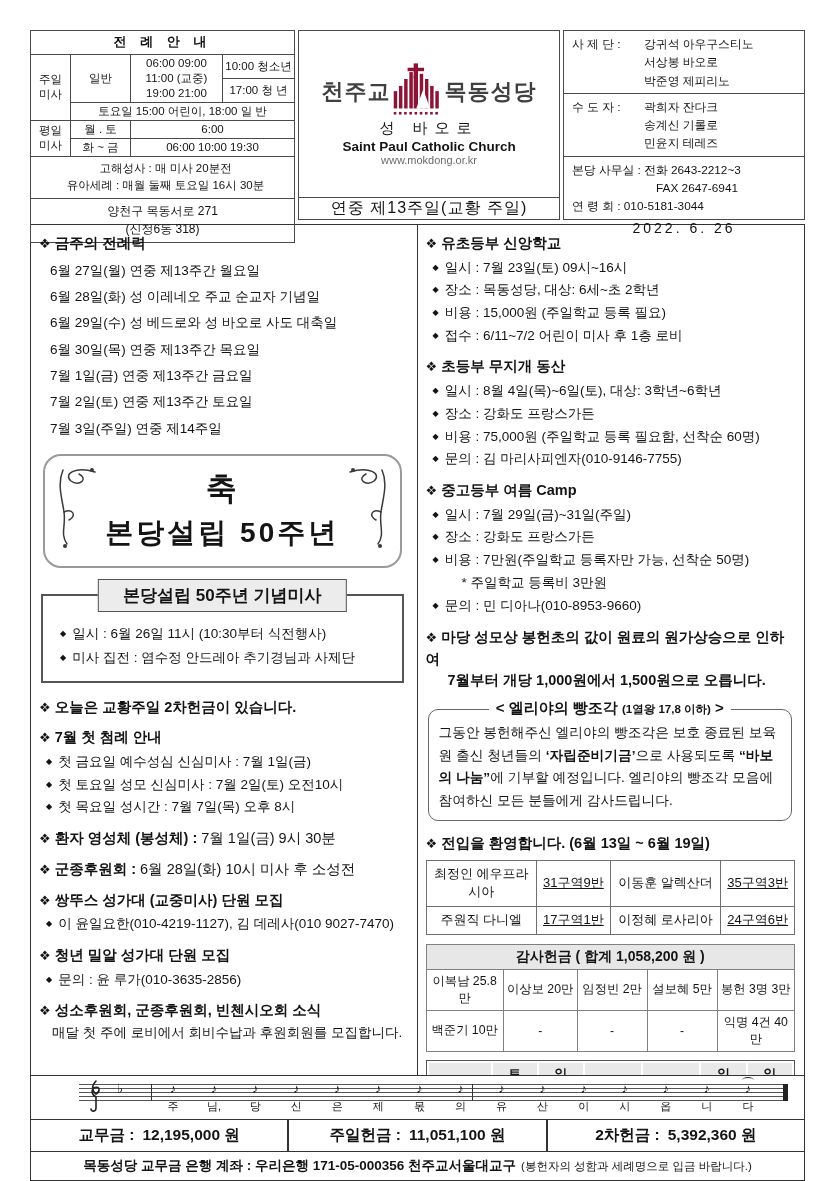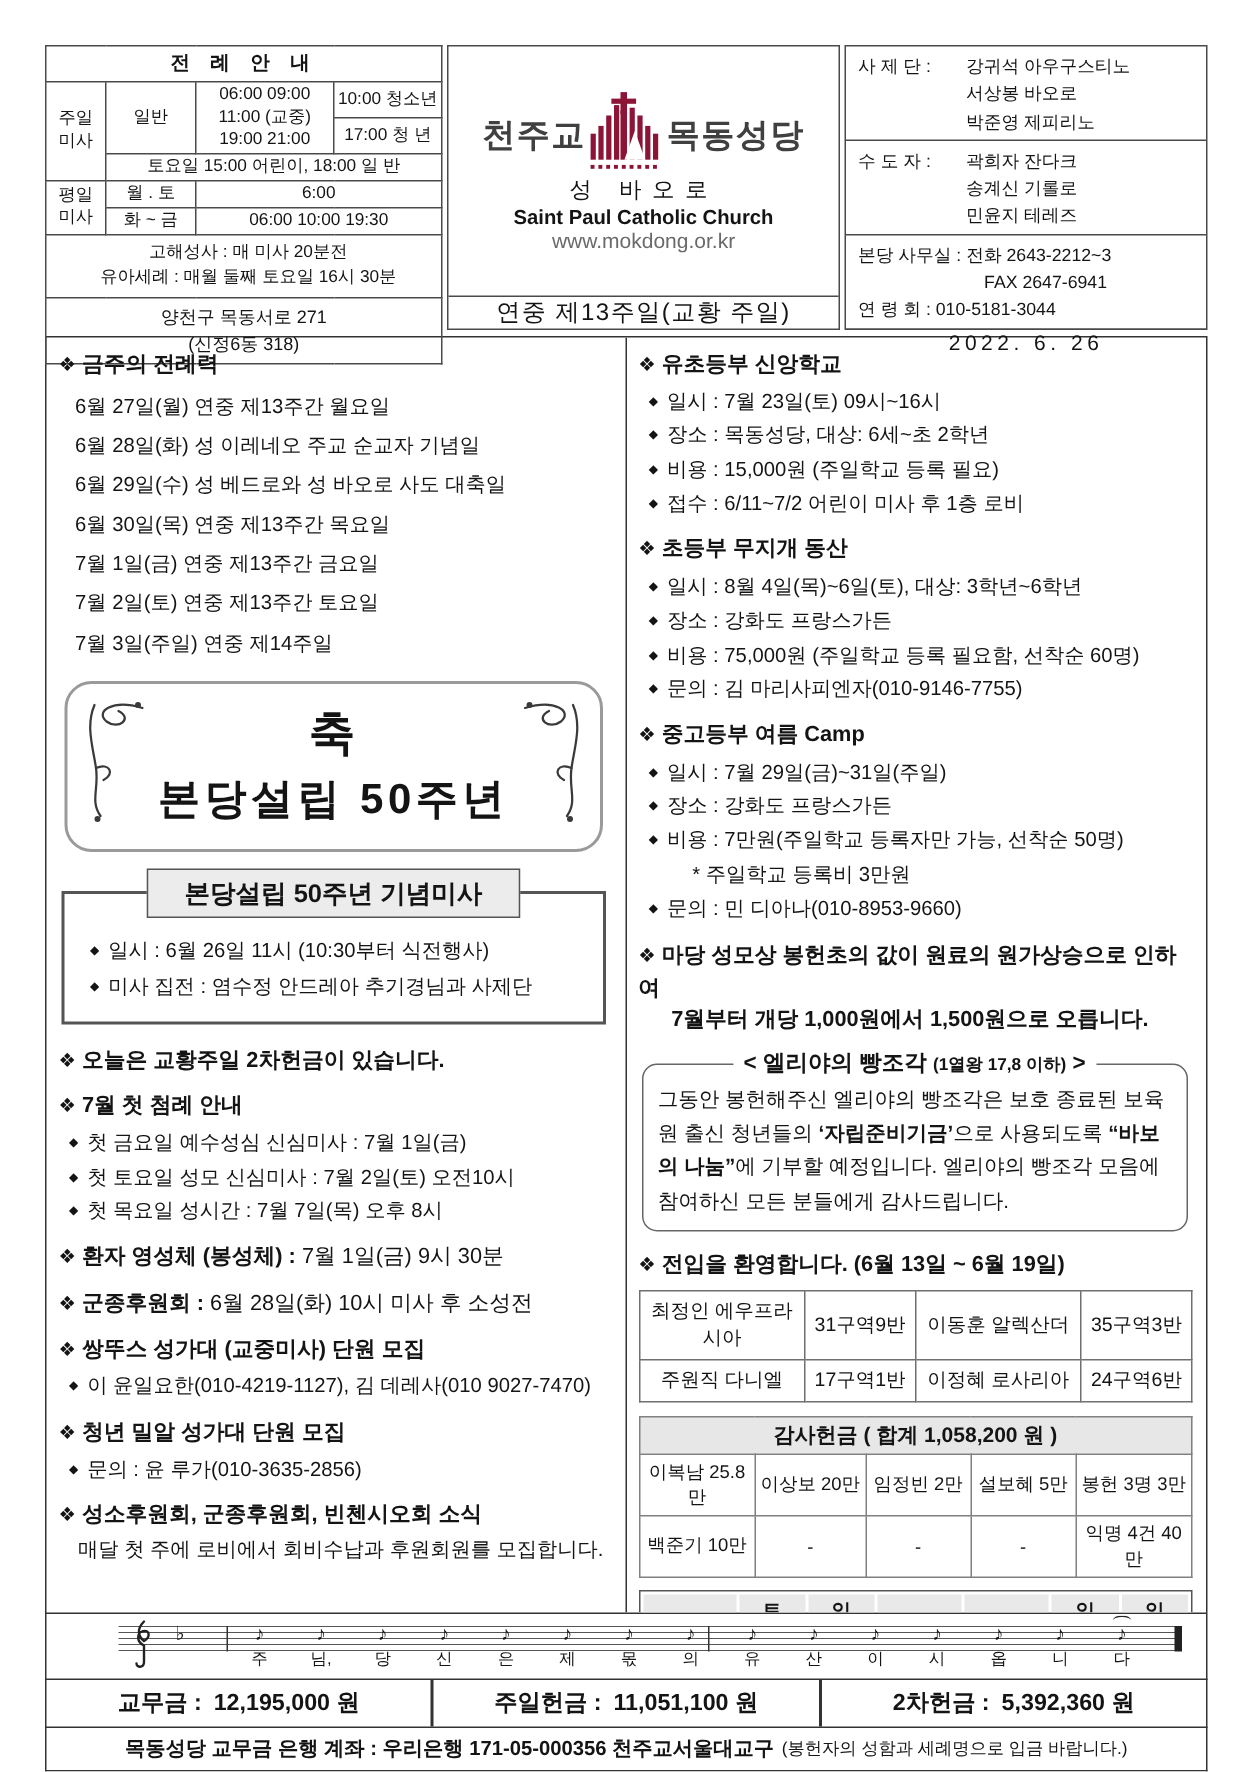--- a/index.html
+++ b/index.html
@@ -20,21 +20,21 @@
   .mt-title { font-size:13px; font-weight:bold; letter-spacing:5px; padding:3px 0 !important; }
   .mt-left { text-align:center; padding:3px 0 3px 6px !important; line-height:1.55 !important; }
   .mt-addr { line-height:1.45 !important; font-size:12px; padding:4px 0 !important; }
 
   .logo-box { width:262px; flex:none; border:1px solid #4a4a4a; display:flex; flex-direction:column; }
   .logo-main { flex:1; display:flex; flex-direction:column; align-items:center; justify-content:center; }
   .logo-row { display:flex; align-items:center; gap:1px; }
   .logo-kr { font-size:22px; font-weight:bold; letter-spacing:1px; color:#404040; }
   .logo-sub { font-size:15px; letter-spacing:7px; margin-top:-3px; }
   .logo-eng { font-size:13.5px; font-weight:bold; margin-top:1px; }
-  .logo-url { font-size:14px; color:#6a6a6a; }
+  .logo-url { font-size:11px; color:#6a6a6a; }
   .issue { border-top:1px solid #4a4a4a; text-align:center; font-size:16px; padding:0 0; letter-spacing:1px; }
 
   .clergy { flex:1; border:1px solid #4a4a4a; display:flex; flex-direction:column; font-size:11.8px; }
   .clg-row { display:flex; padding:4px 6px 3px 8px; border-bottom:1px solid #4a4a4a; line-height:1.55; }
   .clg-label { width:72px; flex:none; }
   .clg-office { padding:4px 6px 3px 8px; border-bottom:1px solid #4a4a4a; line-height:1.55; }
   .clg-office .l2 { padding-left:84px; }
   .clg-date { flex:1; display:flex; align-items:center; justify-content:center; font-size:14px; letter-spacing:3px; }
 
   
@@ -74,21 +74,21 @@
   .elijah { position:relative; border:1.5px solid #666; border-radius:10px; margin:17px 3px 12px 2px; padding:12px 10px 8px; }
   .el-title { position:absolute; top:-11px; left:50%; transform:translateX(-50%); background:#fff; padding:0 7px;
               font-size:15px; font-weight:bold; white-space:nowrap; }
   .el-ref { font-size:11.5px; }
   .el-body { font-size:13.7px; line-height:1.64; }
   .el-body .b { font-weight:bold; }
 
   
   .wtbl { width:100%; border-collapse:collapse; margin-top:5px; font-size:13px; }
   .wtbl td { border:1px solid #6f6f6f; text-align:center; padding:4.5px 2px; }
-  .wtbl td.dot { border-left-style:dotted; }
+  .wtbl td.dot { border-left-style:dotted;text-decoration:underline; }
 
   
   .ttbl { width:100%; border-collapse:collapse; margin:9px 0 8px; font-size:12.3px; }
   .ttbl td { border:1px solid #808080; text-align:center; padding:3px 1px;margin-left:21px; }
   .ttbl .th { background:#e7e7e7; font-weight:bold; font-size:14px; padding:3px; }
 
   
   .mtimes { border:1.5px solid #555; margin-top:3px; background:#fff; }
   .mtt { width:100%; border-collapse:separate; border-spacing:2px; font-size:12.3px; }
   .mtt td { background:#e9e9e9; text-align:center; padding:3.5px 0; }

